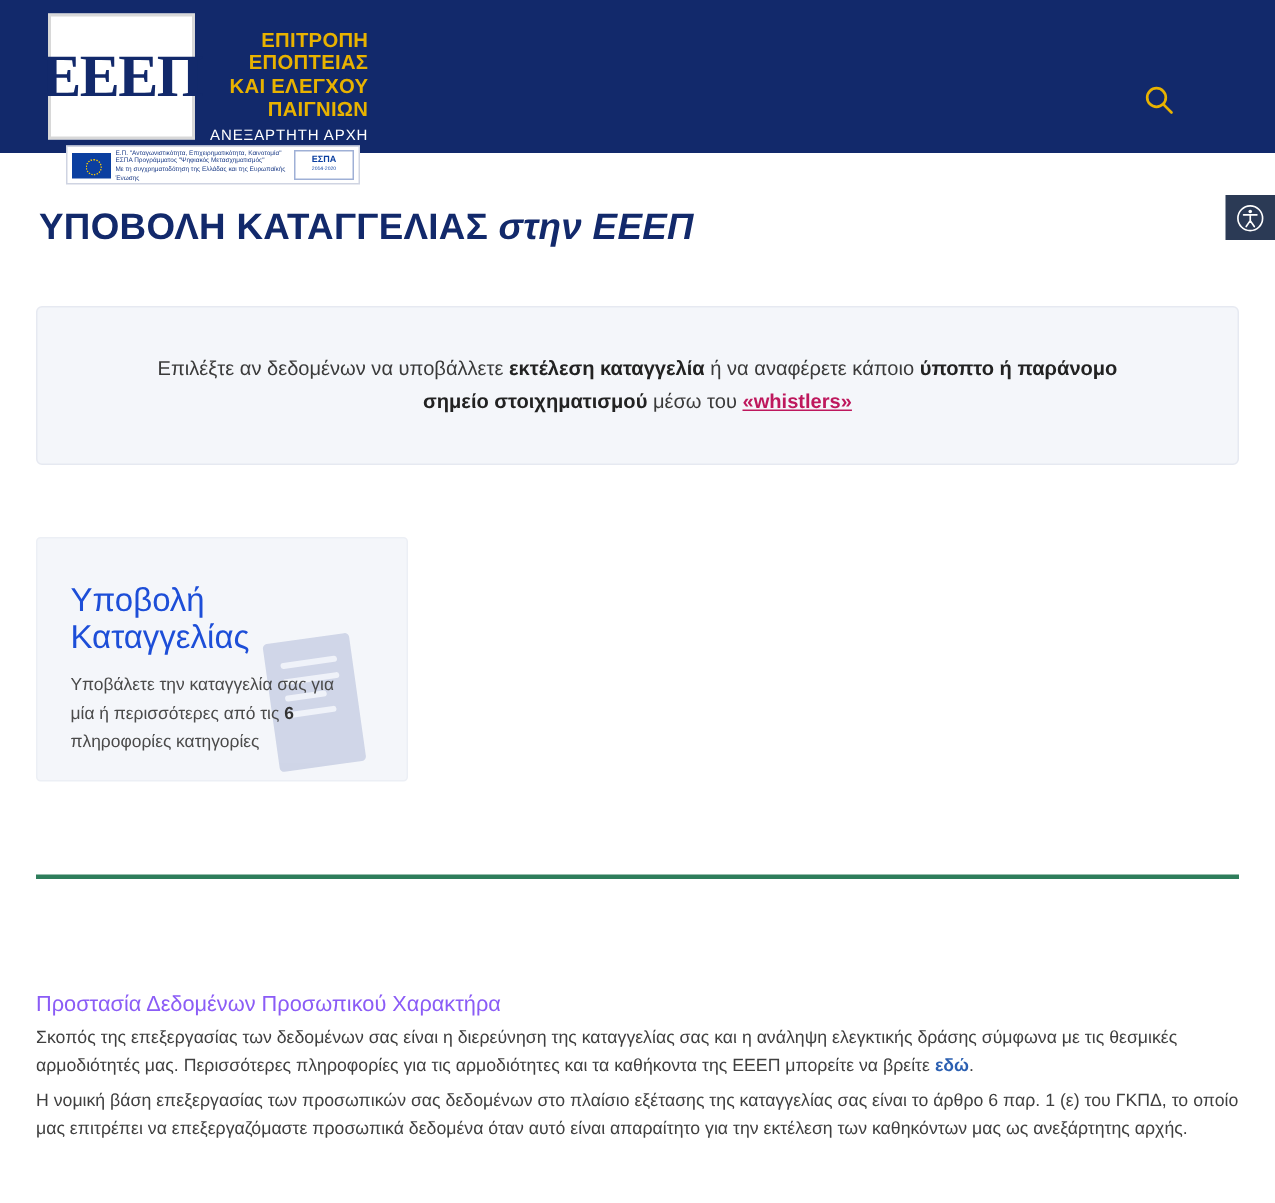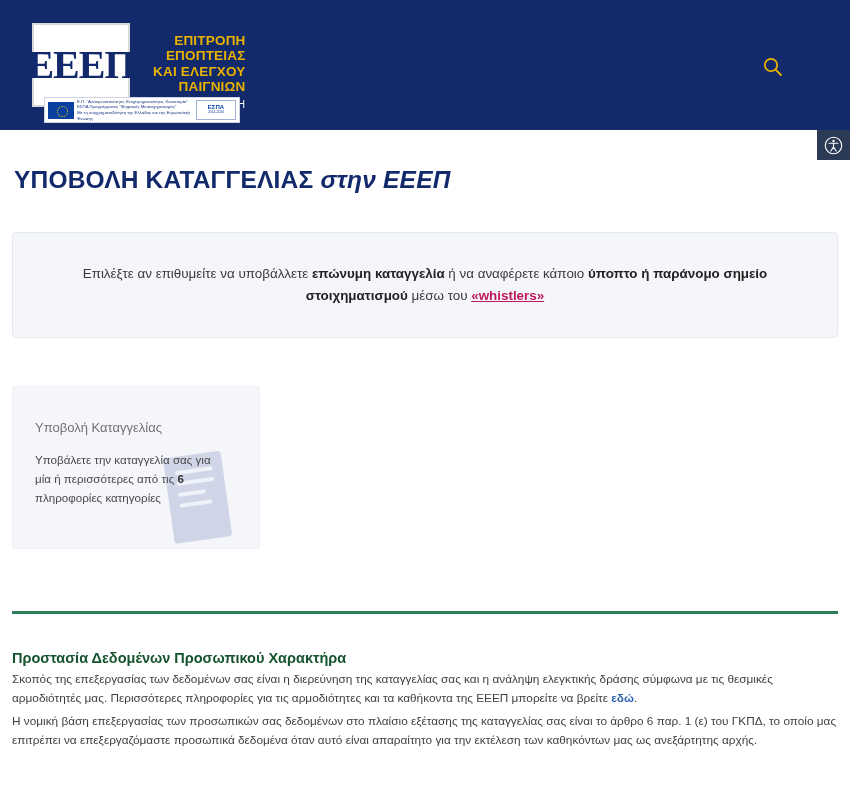--- a/index.html
+++ b/index.html
@@ -7,21 +7,21 @@
     width: 850px;
     height: 802px;
     overflow: hidden;
     background: #ffffff;
     font-family: "Liberation Sans", sans-serif;
   }
 
   
   .header {
     position: relative;
-    height: 130px;
+    height: 102px;
     background: #12296b;
     display: flex;
     align-items: center;
   }
   .logo-block {
     display: flex;
     align-items: flex-start;
     margin-left: 32px;
     margin-top: 2px;
   }
@@ -120,21 +120,21 @@
     width: 33px;
     height: 30px;
     background: #2b3a55;
     display: flex;
     align-items: center;
     justify-content: center;
     z-index: 20;
   }
 
   
-  .page { padding: 0 12px; }
+  .page { padding: 0 24px; }
 
   .page-title {
     color: #12296b;
     font-size: 24.5px;
     font-weight: bold;
     margin: 36px 0 0 2px;
     letter-spacing: .2px;
   }
   .page-title .ital { font-style: italic; font-weight: bold; }
 
@@ -162,22 +162,22 @@
     width: 248px;
     height: 163px;
     background: #f4f6fa;
     border: 1px solid #eceff5;
     border-radius: 3px;
     padding: 28px 22px 0 22px;
     overflow: hidden;
     cursor: pointer;
   }
   .card h3 {
-    color: #737373;
-    font-size: 13px;
+    color: #1d4ed8;
+    font-size: 22px;
     font-weight: normal;
     line-height: 25px;
     margin-bottom: 10px;
     position: relative;
     z-index: 2;
   }
   .card p {
     color: #4a4a4a;
     font-size: 11.6px;
     line-height: 19px;
@@ -194,24 +194,24 @@
     opacity: .85;
   }
 
   .divider {
     height: 3px;
     background: #2e7d5b;
     margin: 62px 0 0 0;
   }
 
   .gdpr-title {
-    color: #14532d;
+    color: #8b5cf6;
     font-size: 14.5px;
-    font-weight: bold;
-    margin-top: 36px;
+    font-weight: normal;
+    margin-top: 76px;
   }
   .gdpr-p {
     color: #3f3f3f;
     font-size: 11.8px;
     line-height: 19px;
     margin-top: 4px;
   }
   .gdpr-p a { color: #2b5fb1; font-weight: bold; text-decoration: none; }
 </style>
 </head>
@@ -259,21 +259,21 @@
     <circle cx="12" cy="6.3" r="1.5" fill="#ffffff"></circle>
     <path d="M6.4 9.2 L17.6 9.2 M12 9.2 L12 14 M12 14 L8.6 19 M12 14 L15.4 19" stroke="#ffffff" stroke-width="1.4" fill="none" stroke-linecap="round"></path>
   </svg>
 </div>
 
 <div class="page">
 
   <h1 class="page-title"><span>ΥΠΟΒΟΛΗ ΚΑΤΑΓΓΕΛΙΑΣ </span><span class="ital">στην ΕΕΕΠ</span></h1>
 
   <div class="notice">
-    <span>Επιλέξτε αν επιθυμείτε να υποβάλλετε </span><b>επώνυμη καταγγελία</b><span> ή να αναφέρετε κάποιο </span><b>ύποπτο ή παράνομο σημείο στοιχηματισμού</b><span> μέσω του </span><a href="#" class="lnk">«whistlers»</a>
+    <span>Επιλέξτε αν δεδομένων να υποβάλλετε </span><b>εκτέλεση καταγγελία</b><span> ή να αναφέρετε κάποιο </span><b>ύποπτο ή παράνομο σημείο στοιχηματισμού</b><span> μέσω του </span><a href="#" class="lnk">«whistlers»</a>
   </div>
 
   <div class="cards">
 
     <div class="card">
       <h3>Υποβολή Καταγγελίας</h3>
       <p><span>Υποβάλετε την καταγγελία σας για μία ή περισσότερες από τις </span><b>6</b><span> πληροφορίες κατηγορίες</span></p>
       <div class="doc-icon">
         <svg width="86" height="104" viewBox="0 0 86 104">
           <g transform="rotate(-8 43 52)">

